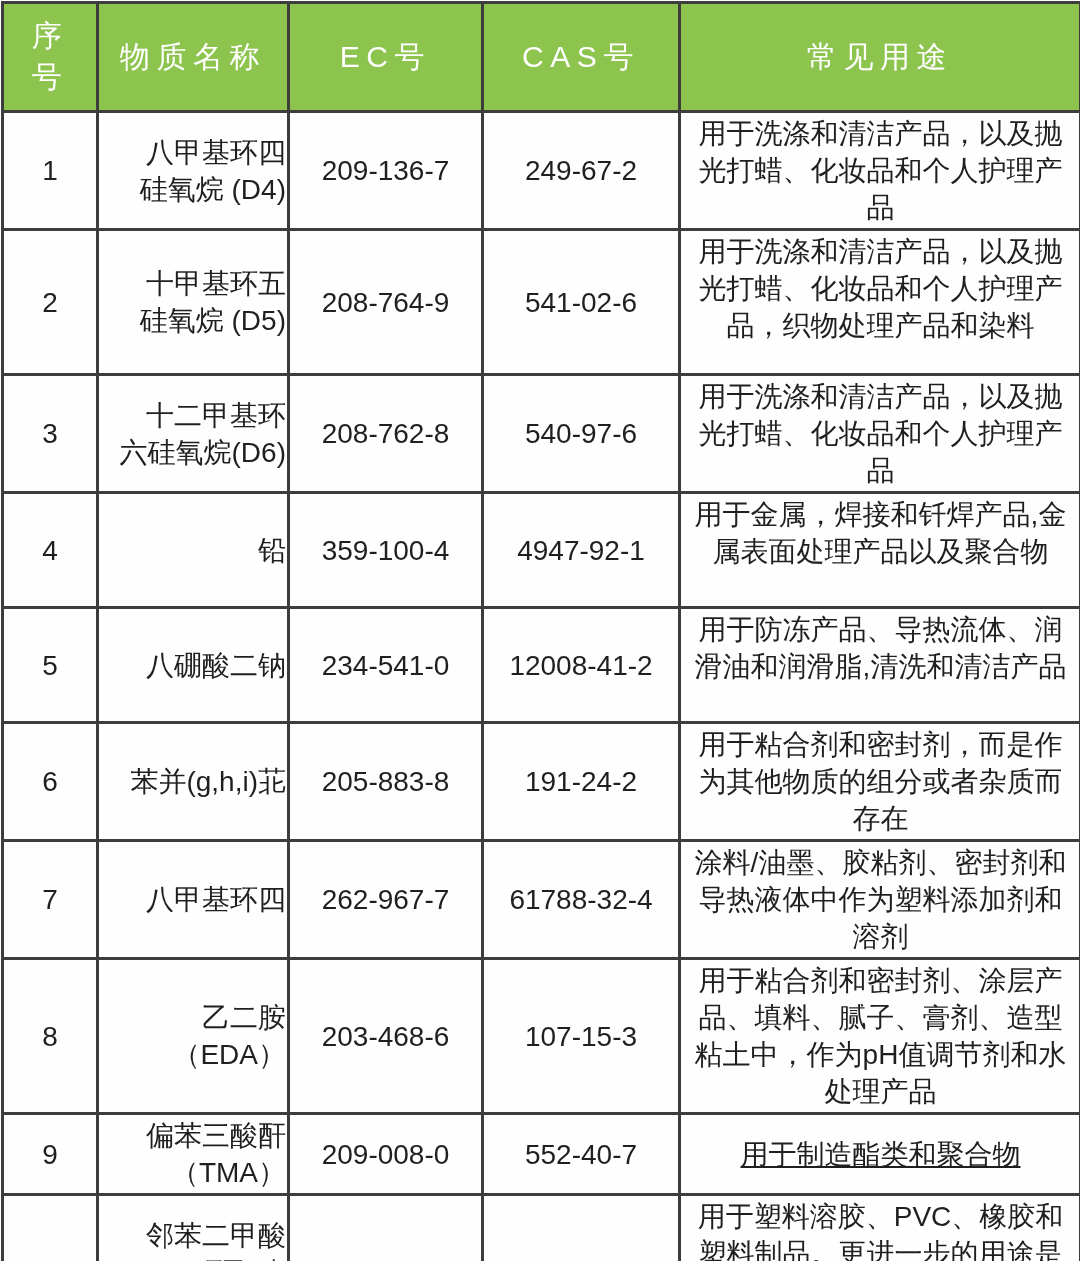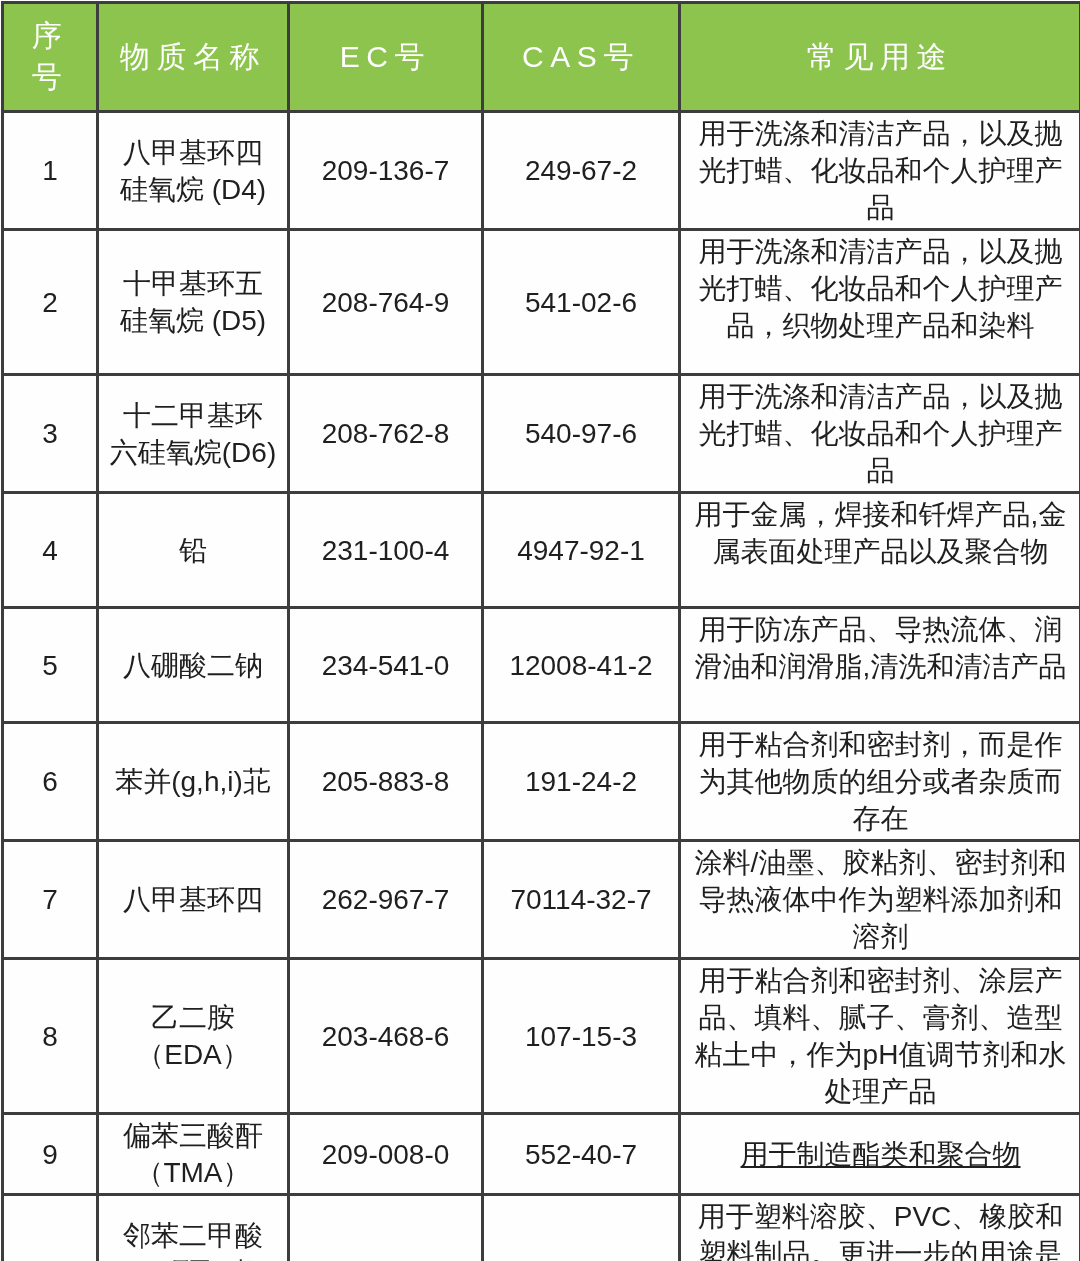--- a/index.html
+++ b/index.html
@@ -46,20 +46,21 @@
     color: #1f1f1f;
     font-size: 28px;
     line-height: 37px;
     text-align: center;
     vertical-align: middle;
     padding: 2px 3px;
   }
   table.substances td.col-name {
     white-space: pre-line;
     padding: 2px 1px;
+    text-align: right;
   }
   table.substances td.col-use {
     text-align: center;
     padding: 2px 4px 2px 5px;
     vertical-align: top;
   }
   table.substances td.col-use.v-mid { vertical-align: middle; text-decoration: underline; }
 </style>
 </head>
 <body>
@@ -103,21 +104,21 @@
           <td class="col-index">3</td>
           <td class="col-name">十二甲基环
 六硅氧烷(D6)</td>
           <td class="col-ec">208-762-8</td>
           <td class="col-cas">540-97-6</td>
           <td class="col-use">用于洗涤和清洁产品，以及抛光打蜡、化妆品和个人护理产品</td>
         </tr>
         <tr style="height: 115px;">
           <td class="col-index">4</td>
           <td class="col-name">铅</td>
-          <td class="col-ec">231-100-4</td>
+          <td class="col-ec">359-100-4</td>
           <td class="col-cas">4947-92-1</td>
           <td class="col-use">用于金属，焊接和钎焊产品,金属表面处理产品以及聚合物</td>
         </tr>
         <tr style="height: 115px;">
           <td class="col-index">5</td>
           <td class="col-name">八硼酸二钠</td>
           <td class="col-ec">234-541-0</td>
           <td class="col-cas">12008-41-2</td>
           <td class="col-use">用于防冻产品、导热流体、润滑油和润滑脂,清洗和清洁产品</td>
         </tr>
@@ -125,21 +126,21 @@
           <td class="col-index">6</td>
           <td class="col-name">苯并(g,h,i)苝</td>
           <td class="col-ec">205-883-8</td>
           <td class="col-cas">191-24-2</td>
           <td class="col-use">用于粘合剂和密封剂，而是作为其他物质的组分或者杂质而存在</td>
         </tr>
         <tr style="height: 115px;">
           <td class="col-index">7</td>
           <td class="col-name">八甲基环四</td>
           <td class="col-ec">262-967-7</td>
-          <td class="col-cas">70114-32-7</td>
+          <td class="col-cas">61788-32-4</td>
           <td class="col-use">涂料/油墨、胶粘剂、密封剂和导热液体中作为塑料添加剂和溶剂</td>
         </tr>
         <tr style="height: 145px;">
           <td class="col-index">8</td>
           <td class="col-name">乙二胺
 （EDA）</td>
           <td class="col-ec">203-468-6</td>
           <td class="col-cas">107-15-3</td>
           <td class="col-use">用于粘合剂和密封剂、涂层产品、填料、腻子、膏剂、造型粘土中，作为pH值调节剂和水处理产品</td>
         </tr>

